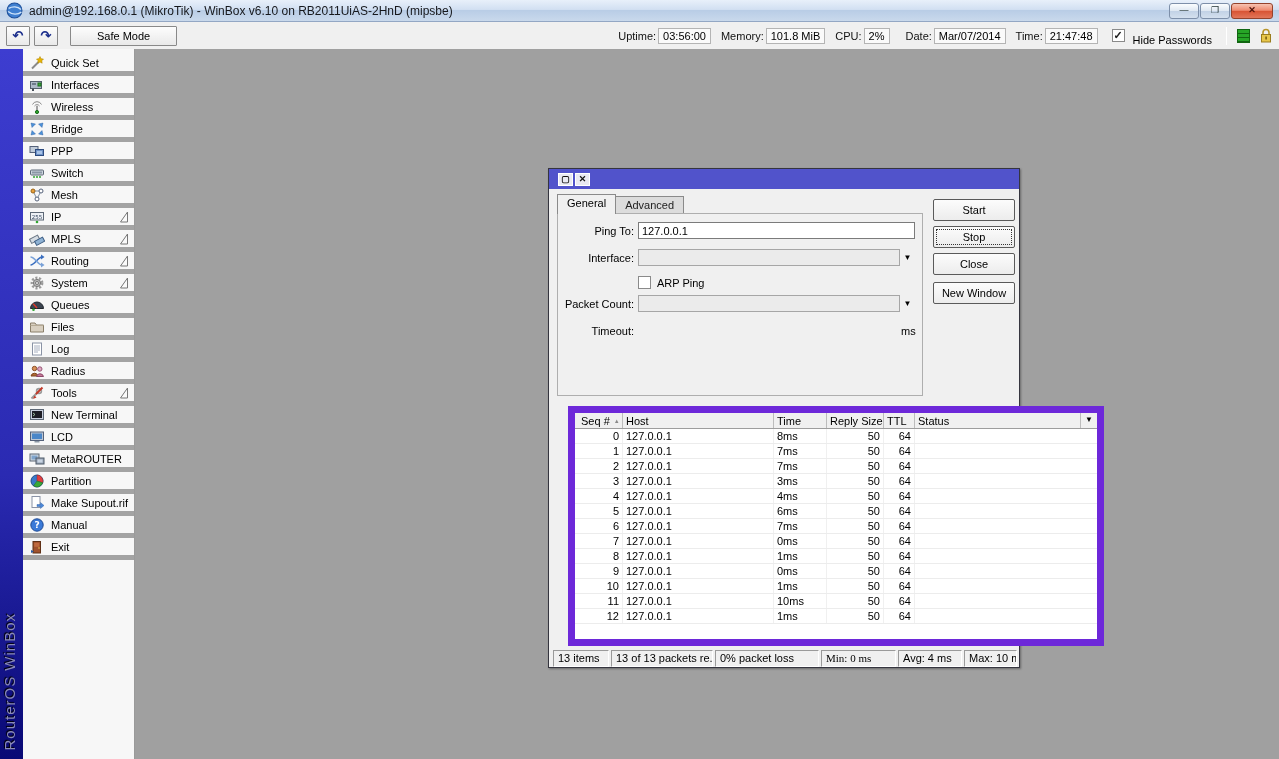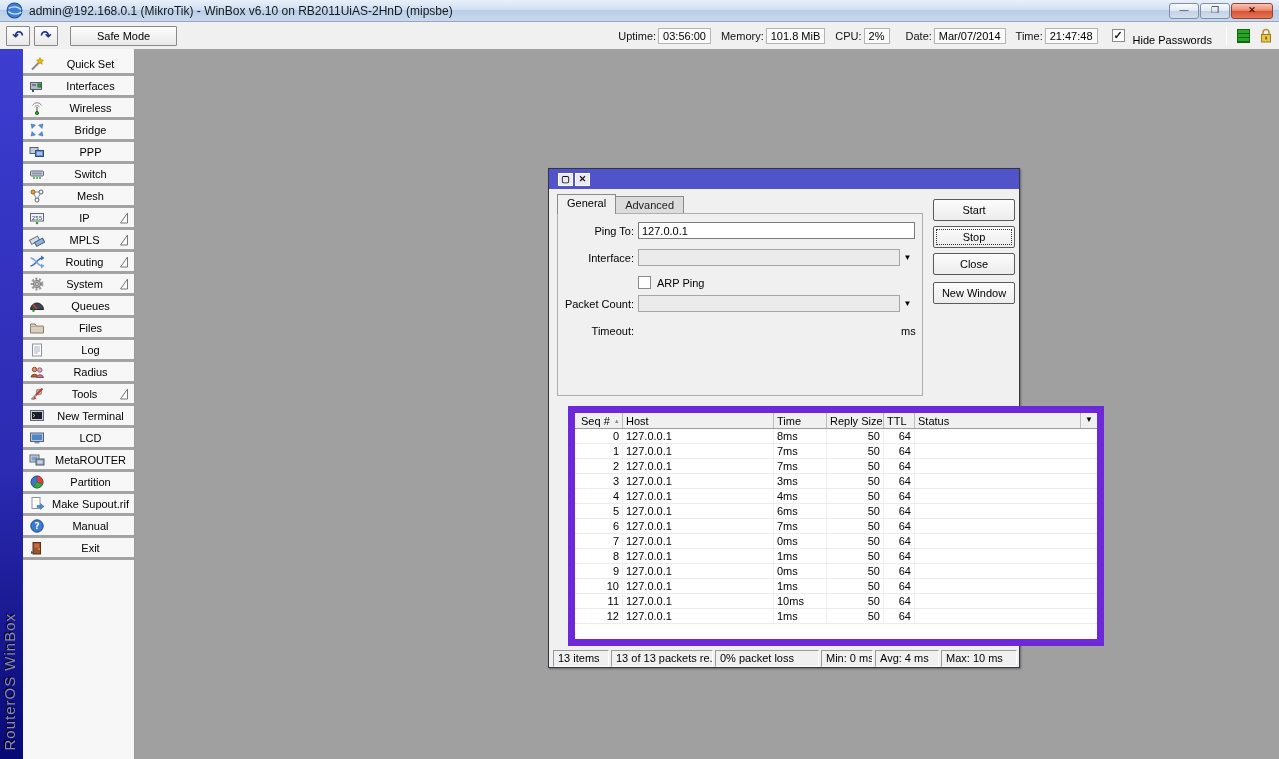--- a/index.html
+++ b/index.html
@@ -30,21 +30,21 @@
   .tb-sep { width:1px; height:18px; background:#c8c8c8; border-right:1px solid #fff; margin:0 6px 0 2px; }
   .traffic { width:13px; height:14px; border:1px solid #116611;
     background:repeating-linear-gradient(#27a527 0 3px,#116611 3px 4px); margin-right:5px; }
 
   
   .content { display:flex; height:710px; }
   .brandbar { width:23px; background:linear-gradient(#3d3dd0,#2a2ab2 60%,#090975); position:relative; flex:none; }
   .brand-text { position:absolute; bottom:8px; left:1px; writing-mode:vertical-rl; transform:rotate(180deg);
     font-size:15px; color:#8a8ab8; letter-spacing:1px; text-shadow:1px -1px 1px #000; white-space:nowrap; }
   .menu { width:112px; background:#f7f7f7; border-right:1px solid #9a9a9a; flex:none; padding-top:5px; }
-  .mi { height:22px; display:flex; align-items:center; padding:0 4px 0 6px; border-bottom:3px solid #a3a3a3;text-align:center; }
+  .mi { height:22px; display:flex; align-items:center; padding:0 4px 0 6px; border-bottom:5px solid #a3a3a3; }
   .mi .ic { width:17px; height:16px; flex:none; margin-right:5px; }
   .mi .ic svg { width:16px; height:16px; display:block; }
   .mi .ml { flex:1; white-space:nowrap; }
   .mi .sub { width:12px; height:14px; flex:none; }
   .desktop { flex:1; position:relative; background:#a0a0a0; }
 
   
   .dialog { position:absolute; left:413px; top:119px; width:472px; height:500px; background:#f0f0f0;
     border:1px solid #35353f; box-shadow:1px 1px 2px rgba(0,0,0,.35); }
   .dlg-title { height:20px; background:#5153cb; display:flex; align-items:center; padding:0 3px 0 7px; }
@@ -557,21 +557,21 @@
               <div class="td c-ttl">64</div>
               <div class="td c-status"></div>
             </div>
             </div>
         </div>
 
         <div class="sbar">
           <span class="sseg" style="width:56px;">13 items</span>
           <span class="sseg" style="width:102px;">13 of 13 packets re...</span>
           <span class="sseg" style="width:104px;">0% packet loss</span>
-          <span class="sseg" style="width:52px;">Min: 0 ms</span>
+          <span class="sseg" style="width:75px;font-family:Liberation Serif, serif;">Min: 0 ms</span>
           <span class="sseg" style="width:64px;">Avg: 4 ms</span>
           <span class="sseg" style="flex:1;">Max: 10 ms</span>
         </div>
       </div>
 
     </div>
   </div>
 </div>
 
 </body></html>

